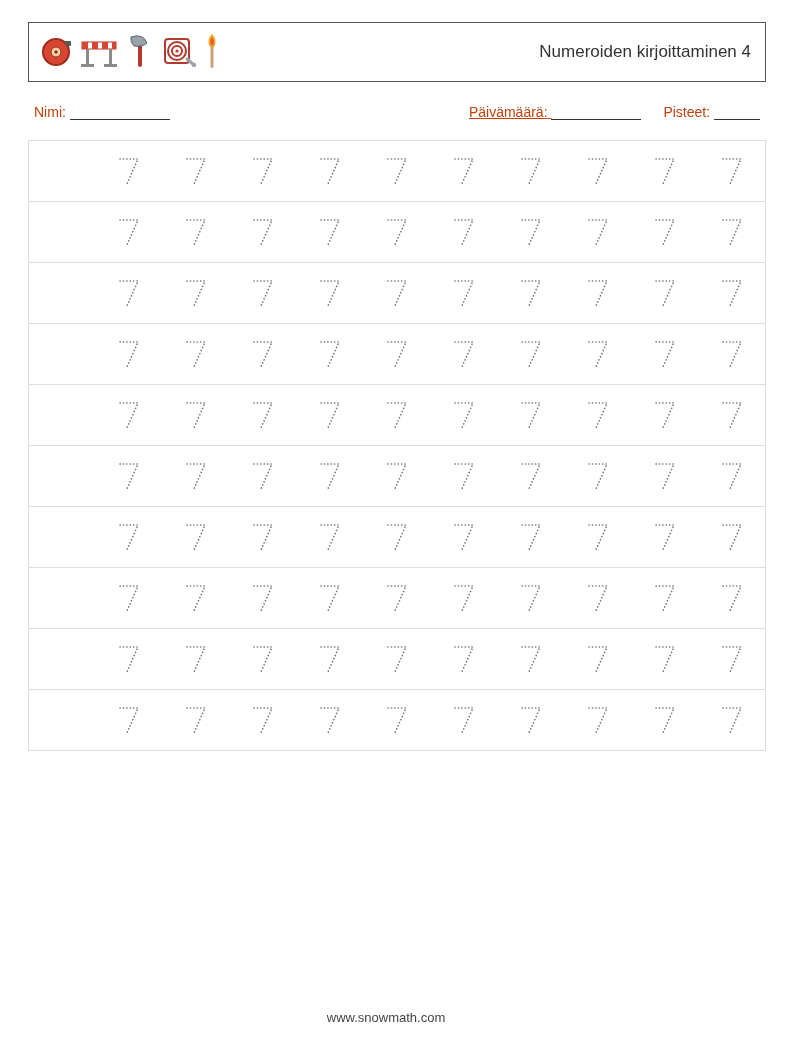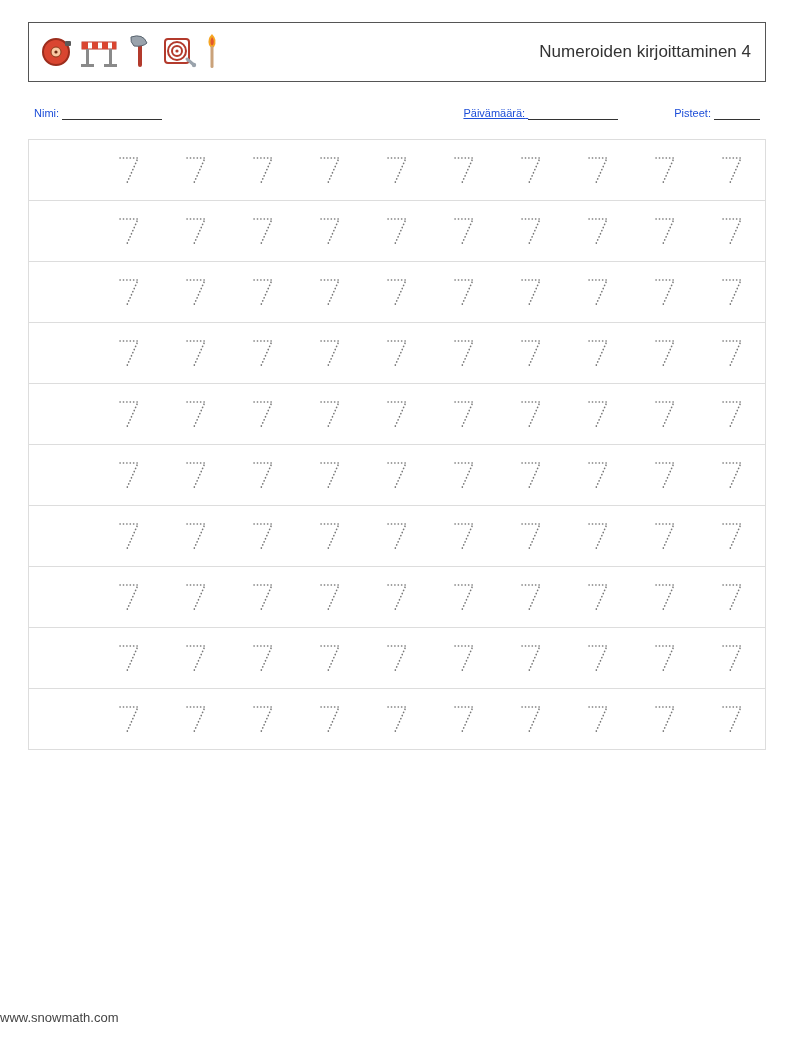--- a/index.html
+++ b/index.html
@@ -30,23 +30,22 @@
   }
   .icons svg { display:block; }
   .title {
     font-size: 17px;
     color: #333;
     white-space: nowrap;
   }
   .meta-row {
     display: flex;
     padding: 20px 6px 8px 6px;
-    font-size: 11px;
-    color: #1d4ed8;
-    gap: 34px;
+    font-size: 14px;
+    color: #c2410c;
   }
   .meta-left { flex: 0 0 auto; }
   .meta-spacer { flex: 1 1 auto; }
   .meta-mid { flex: 0 0 auto; margin-right: 22px; text-decoration: underline; }
   .meta-right { flex: 0 0 auto; }
   .blank {
     display: inline-block;
     border-bottom: 1px solid #333;
     height: 14px;
     vertical-align: baseline;
@@ -74,20 +73,21 @@
     align-items: center;
     justify-content: center;
   }
   .grid-cell svg { display:block; }
 
   .footer {
     position: absolute;
     bottom: 28px;
     left: 0;
     width: 772px;
+    text-align: center;
     font-size: 13px;
     color: #444;
   }
 </style>
 </head>
 <body>
 
 <div class="page">
 
   <div class="header-box">

